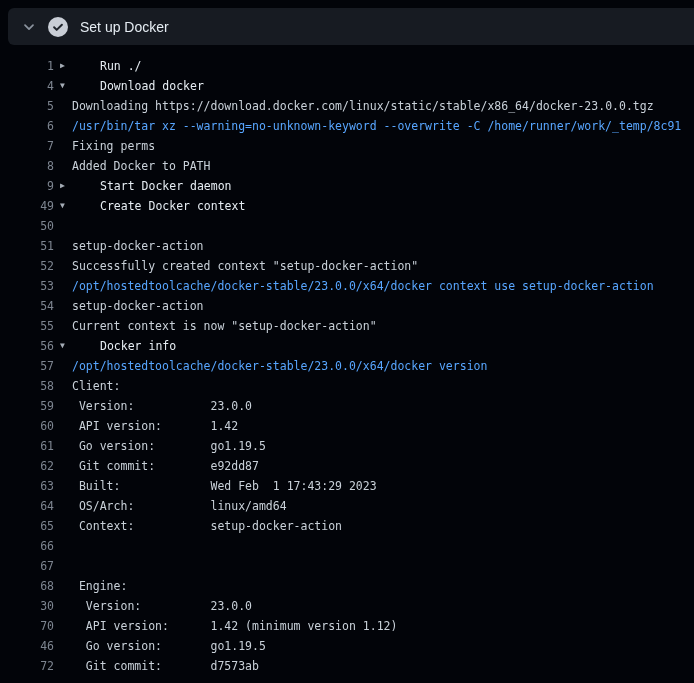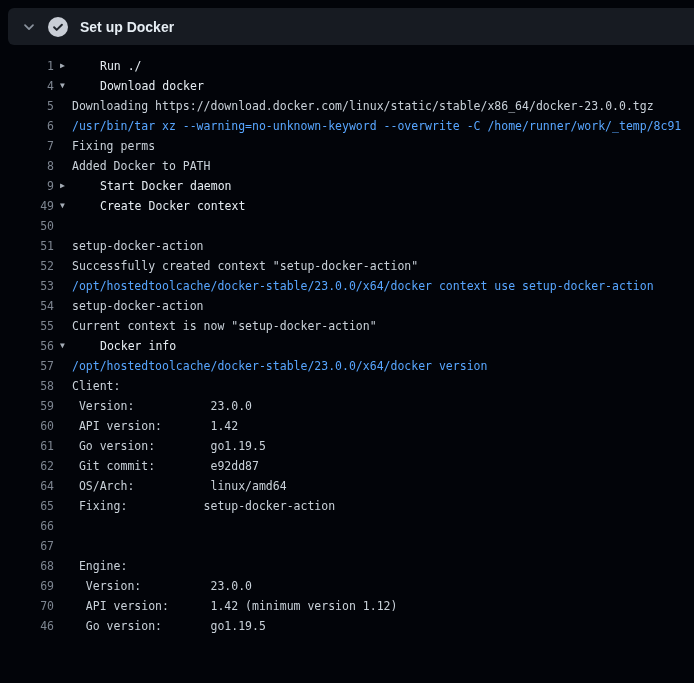--- a/index.html
+++ b/index.html
@@ -17,21 +17,21 @@
     border-radius: 6px;
     display: flex; align-items: center;
     padding-left: 13px; box-sizing: border-box;
     cursor: pointer;
   }
   .chev { width: 16px; height: 16px; display: flex; align-items: center; justify-content: center; }
   .status { margin-left: 11px; width: 20px; height: 20px; display: flex; align-items: center; justify-content: center; }
   .title {
     margin-left: 12px;
     font-family: "Liberation Sans", sans-serif;
-    font-size: 14px; font-weight: 700;
+    font-size: 14px; font-weight: 400;
     color: #e6edf3;
   }
   .log { position: absolute; left: 0; top: 56px; width: 694px; }
   .row {
     display: flex; height: 20px; line-height: 20px;
     font-size: 11.5px; white-space: pre;
     overflow: hidden;
     padding-left: 8px;
   }
   .row.group { cursor: pointer; }
@@ -84,23 +84,25 @@
       <div class="row"><span class="num">53</span><span class="caret"></span><span class="txt command">/opt/hostedtoolcache/docker-stable/23.0.0/x64/docker context use setup-docker-action</span></div>
       <div class="row"><span class="num">54</span><span class="caret"></span><span class="txt text">setup-docker-action</span></div>
       <div class="row"><span class="num">55</span><span class="caret"></span><span class="txt text">Current context is now "setup-docker-action"</span></div>
       <div class="row group"><span class="num">56</span><span class="caret">▼</span><span class="txt group">Docker info</span></div>
       <div class="row"><span class="num">57</span><span class="caret"></span><span class="txt command">/opt/hostedtoolcache/docker-stable/23.0.0/x64/docker version</span></div>
       <div class="row"><span class="num">58</span><span class="caret"></span><span class="txt text">Client:</span></div>
       <div class="row"><span class="num">59</span><span class="caret"></span><span class="txt text"> Version:           23.0.0</span></div>
       <div class="row"><span class="num">60</span><span class="caret"></span><span class="txt text"> API version:       1.42</span></div>
       <div class="row"><span class="num">61</span><span class="caret"></span><span class="txt text"> Go version:        go1.19.5</span></div>
       <div class="row"><span class="num">62</span><span class="caret"></span><span class="txt text"> Git commit:        e92dd87</span></div>
+      <div class="row"><span class="num">63</span><span class="caret"></span><span class="txt text"> Built:             Wed Feb  1 17:43:29 2023</span></div>
       <div class="row"><span class="num">64</span><span class="caret"></span><span class="txt text"> OS/Arch:           linux/amd64</span></div>
-      <div class="row"><span class="num">65</span><span class="caret"></span><span class="txt text"> Fixing:           setup-docker-action</span></div>
+      <div class="row"><span class="num">65</span><span class="caret"></span><span class="txt text"> Context:           setup-docker-action</span></div>
       <div class="row"><span class="num">66</span><span class="caret"></span><span class="txt text"></span></div>
       <div class="row"><span class="num">67</span><span class="caret"></span></div>
       <div class="row"><span class="num">68</span><span class="caret"></span><span class="txt text"> Engine:</span></div>
-      <div class="row"><span class="num">69</span><span class="caret"></span><span class="txt text">  Version:          23.0.0</span></div>
+      <div class="row"><span class="num">30</span><span class="caret"></span><span class="txt text">  Version:          23.0.0</span></div>
       <div class="row"><span class="num">70</span><span class="caret"></span><span class="txt text">  API version:      1.42 (minimum version 1.12)</span></div>
       <div class="row"><span class="num">46</span><span class="caret"></span><span class="txt text">  Go version:       go1.19.5</span></div>
+      <div class="row"><span class="num">72</span><span class="caret"></span><span class="txt text">  Git commit:       d7573ab</span></div>
     </div>
 
 </div>
 
 </body></html>

